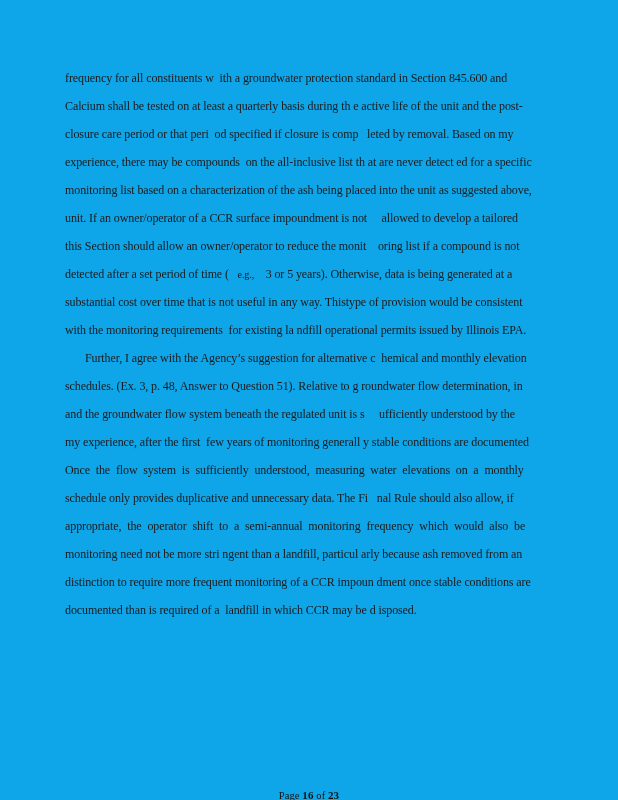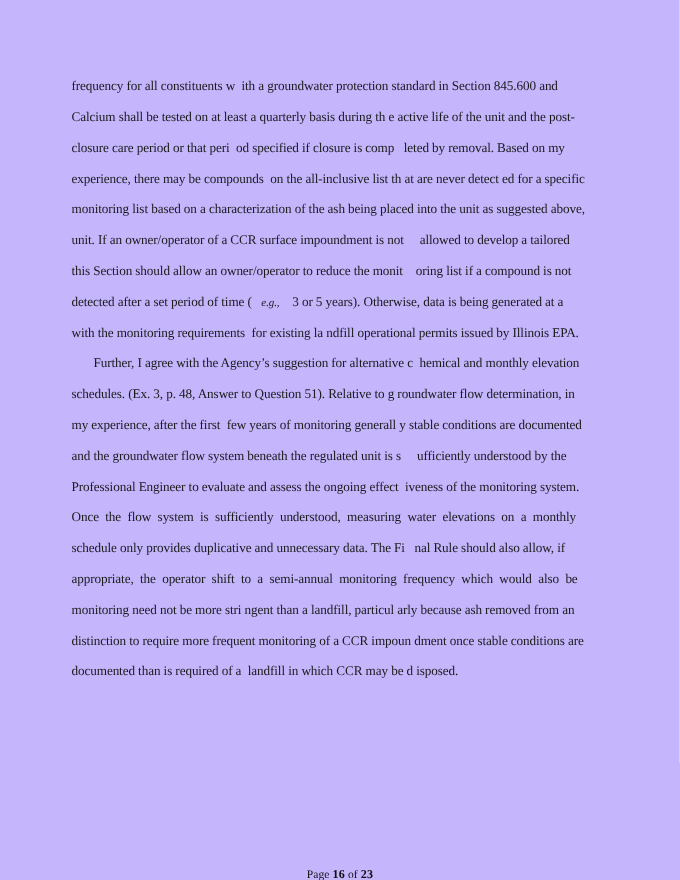--- a/index.html
+++ b/index.html
@@ -4,21 +4,21 @@
 <style>
   html, body {
     margin: 0;
     padding: 0;
     background: #ffffff;
   }
   .page {
     position: relative;
     width: 618px;
     height: 800px;
-    background: #c4b5fd;
+    background: #0ea5e9;
     overflow: hidden;
     font-family: "Liberation Serif", "DejaVu Serif", serif;
     color: #1b1b1b;
   }
   .body-text {
     position: absolute;
     top: 64px;
     left: 65px;
     right: 48px;
     font-size: 12px;
@@ -30,21 +30,20 @@
   .line {
     height: 28px;
     line-height: 28px;
     white-space: pre;
     overflow: visible;
   }
   .line.first-indent {
     padding-left: 20px;
   }
   .italic-small {
-    font-style: italic;
     font-size: 10px;
   }
   .footer {
     position: absolute;
     top: 745px;
     left: 0;
     width: 100%;
     text-align: center;
     font-size: 10.5px;
     line-height: 14px;
@@ -65,28 +64,28 @@
   <div class="body-text">
       <div class="paragraph">
         <div class="line">frequency for all constituents w  ith a groundwater protection standard in Section 845.600 and</div>
         <div class="line">Calcium shall be tested on at least a quarterly basis during th e active life of the unit and the post-</div>
         <div class="line">closure care period or that peri  od specified if closure is comp   leted by removal. Based on my</div>
         <div class="line">experience, there may be compounds  on the all-inclusive list th at are never detect ed for a specific</div>
         <div class="line">monitoring list based on a characterization of the ash being placed into the unit as suggested above,</div>
         <div class="line">unit. If an owner/operator of a CCR surface impoundment is not     allowed to develop a tailored</div>
         <div class="line">this Section should allow an owner/operator to reduce the monit    oring list if a compound is not</div>
         <div class="line"><span>detected after a set period of time (   </span><span class="italic-small">e.g.,</span><span>    3 or 5 years). Otherwise, data is being generated at a</span></div>
+        <div class="line">substantial cost over time that is not useful in any way. Thistype of provision would be consistent</div>
         <div class="line">with the monitoring requirements  for existing la ndfill operational permits issued by Illinois EPA.</div>
       </div>
       <div class="paragraph">
         <div class="line first-indent">Further, I agree with the Agency’s suggestion for alternative c  hemical and monthly elevation</div>
         <div class="line">schedules. (Ex. 3, p. 48, Answer to Question 51). Relative to g roundwater flow determination, in</div>
+        <div class="line">and the groundwater flow system beneath the regulated unit is s     ufficiently understood by the</div>
         <div class="line">my experience, after the first  few years of monitoring generall y stable conditions are documented</div>
-        <div class="line">and the groundwater flow system beneath the regulated unit is s     ufficiently understood by the</div>
-        <div class="line">Professional Engineer to evaluate and assess the ongoing effect  iveness of the monitoring system.</div>
         <div class="line">Once  the  flow  system  is  sufficiently  understood,  measuring  water  elevations  on  a  monthly</div>
         <div class="line">schedule only provides duplicative and unnecessary data. The Fi   nal Rule should also allow, if</div>
         <div class="line">appropriate,  the  operator  shift  to  a  semi-annual  monitoring  frequency  which  would  also  be</div>
         <div class="line">monitoring need not be more stri ngent than a landfill, particul arly because ash removed from an</div>
         <div class="line">distinction to require more frequent monitoring of a CCR impoun dment once stable conditions are</div>
         <div class="line">documented than is required of a  landfill in which CCR may be d isposed.</div>
       </div>
     </div>
 
   <div class="footer">

